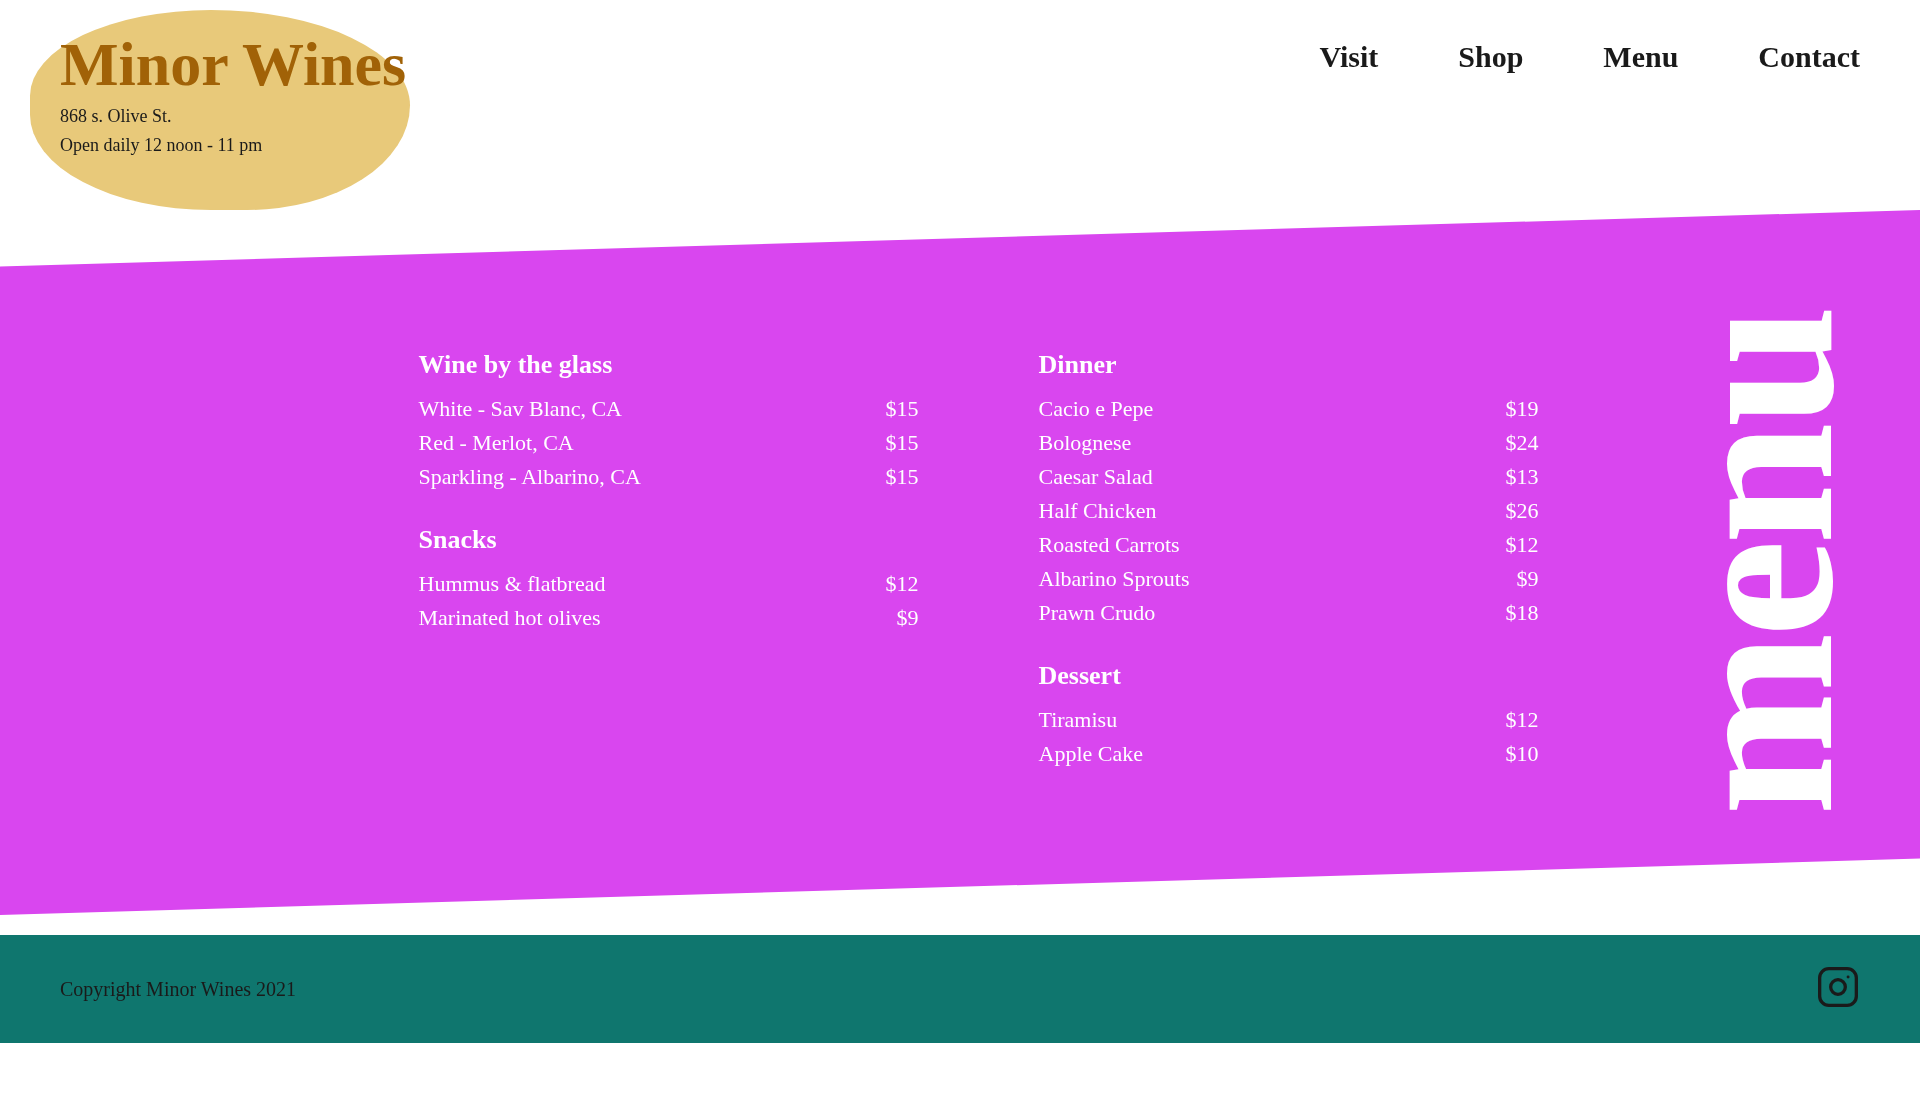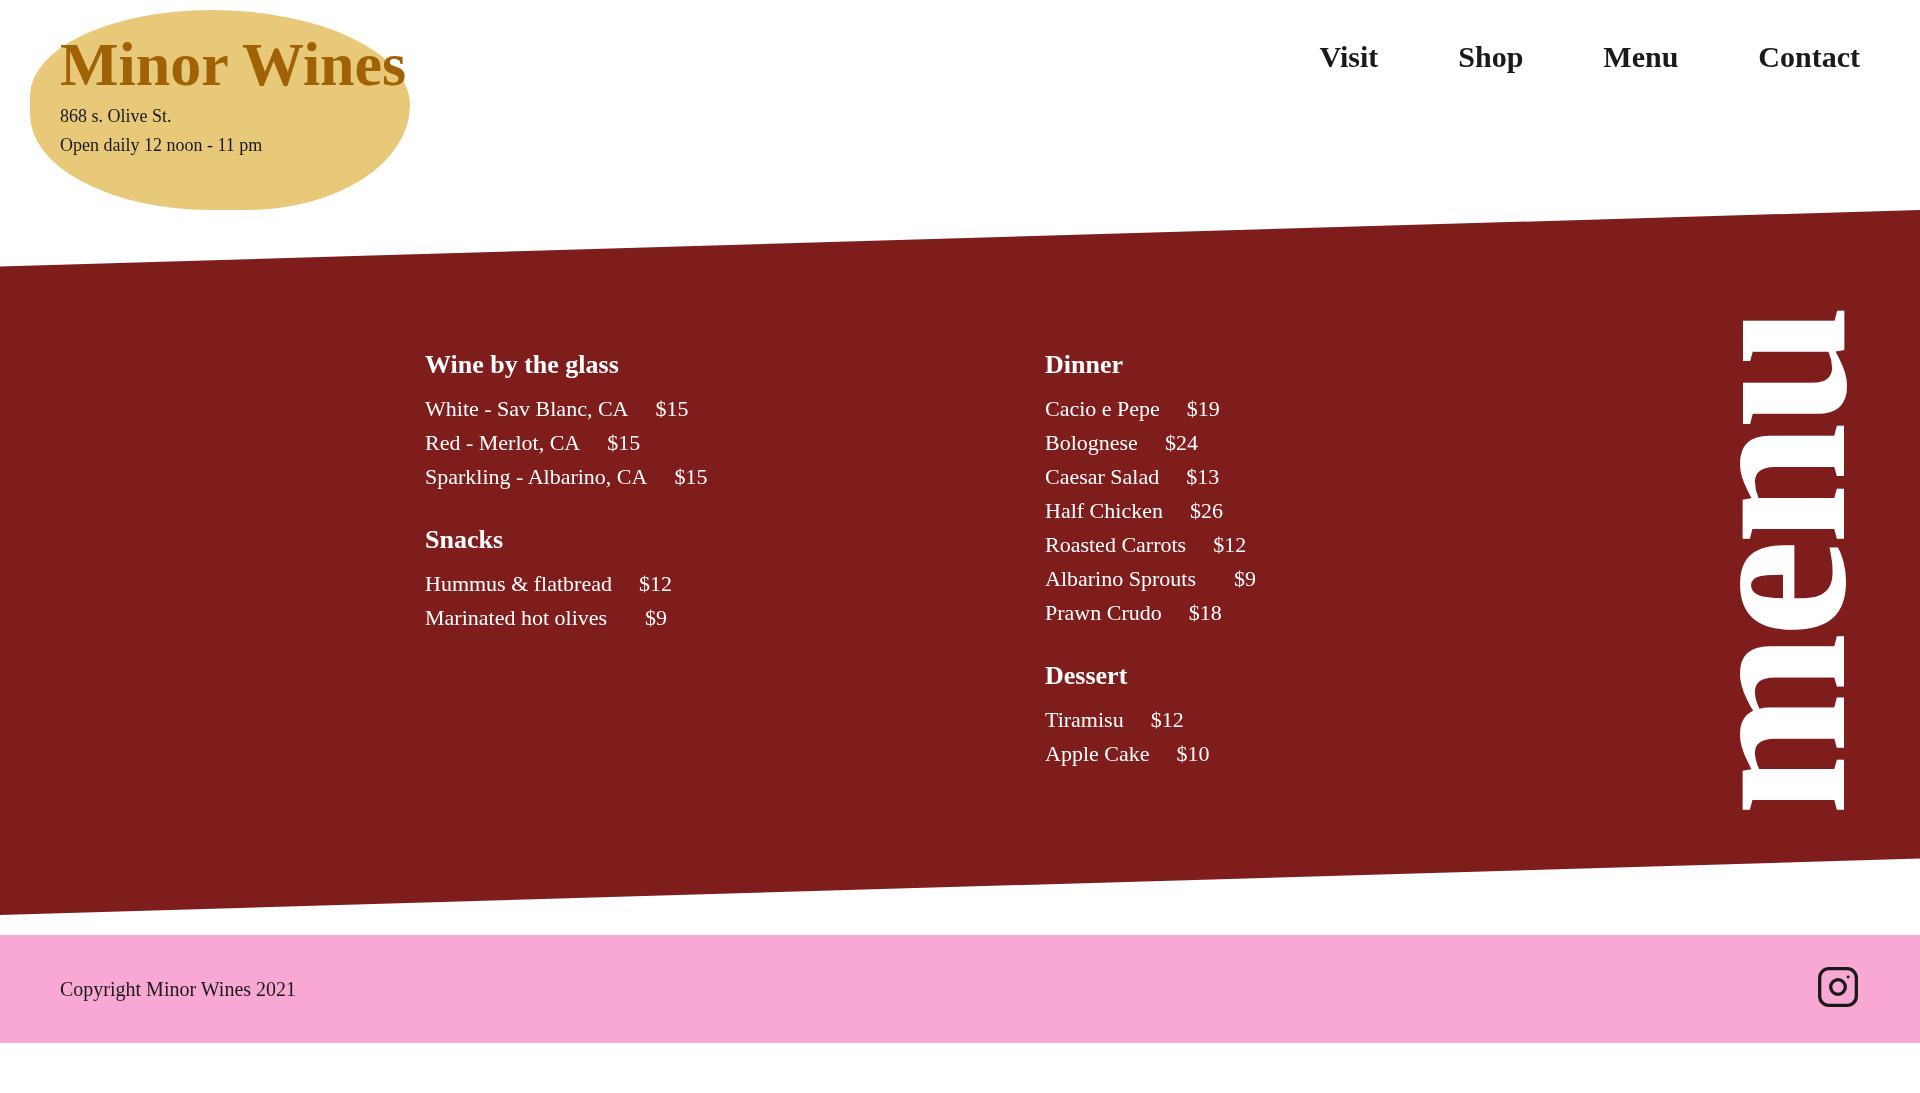--- a/index.html
+++ b/index.html
@@ -70,23 +70,23 @@
       font-size: 30px;
       font-weight: 700;
       color: #1a1a1a;
       text-decoration: none;
       font-family: Georgia, serif;
     }
 
     
     .red-section {
       position: relative;
-      background: #7f1d1d;
+      background: #d946ef;
       margin-top: -10px;
-      padding: 80px 0 80px 0;
+      padding: 80px 13px 80px 0;
       min-height: 580px;
       clip-path: polygon(0 8%, 100% 0%, 100% 92%, 0% 100%);
     }
 
     .red-section-inner {
       display: flex;
       justify-content: center;
       gap: 120px;
       padding: 60px 200px 60px 250px;
       position: relative;
@@ -100,20 +100,21 @@
     .section-title {
       font-size: 26px;
       font-weight: 700;
       color: #ffffff;
       margin-bottom: 16px;
       font-family: Georgia, serif;
     }
 
     .menu-item-row {
       display: flex;
+      justify-content: space-between;
       align-items: baseline;
       margin-bottom: 8px;
     }
 
     .menu-item-name {
       font-size: 22px;
       color: #ffffff;
       font-family: Georgia, serif;
     }
 
@@ -133,21 +134,21 @@
       margin-bottom: 30px;
       font-family: Georgia, serif;
     }
 
     .section-gap {
       margin-top: 35px;
     }
 
     
     .footer {
-      background: #f9a8d4;
+      background: #0f766e;
       padding: 30px 60px;
       display: flex;
       justify-content: space-between;
       align-items: center;
       margin-top: 20px;
     }
 
     .footer-copyright {
       font-size: 20px;
       color: #1a1a1a;

